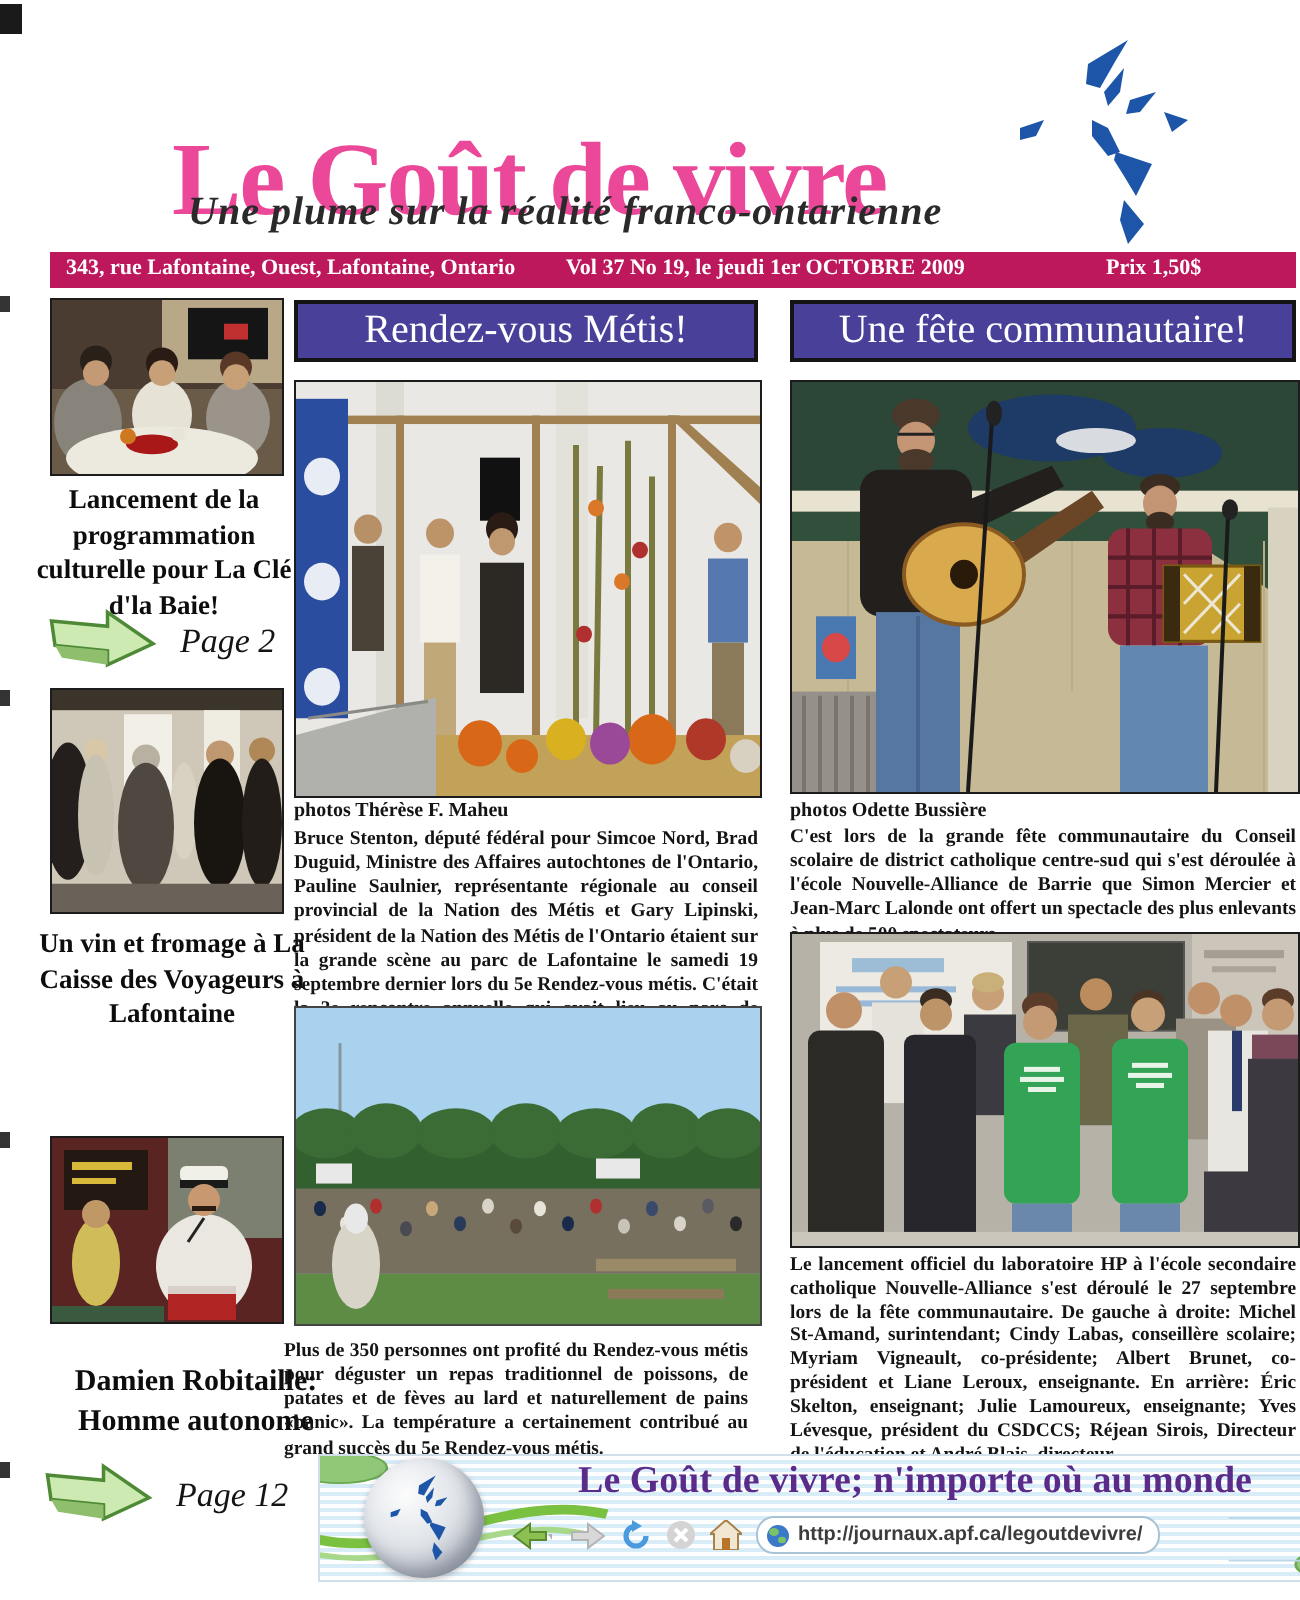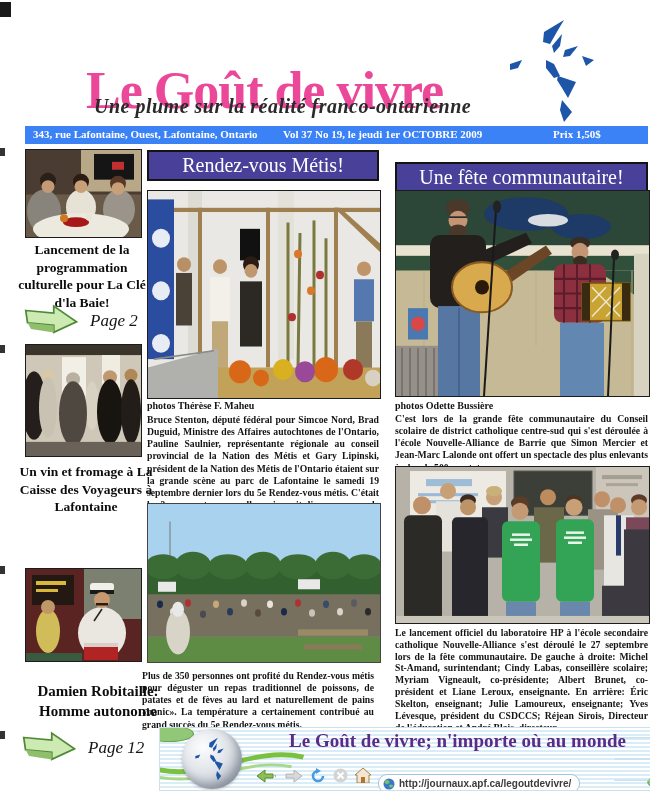--- a/index.html
+++ b/index.html
@@ -5,21 +5,21 @@
   html,body{margin:0;padding:0;background:#ffffff;}
   .page{position:relative;width:650px;height:800px;background:#fff;overflow:hidden;
         font-family:"Liberation Serif",serif;color:#111;}
   .abs{position:absolute;}
   .edgemark{position:absolute;left:0;background:#1a1a1a;}
   
   .mast-title{position:absolute;left:86px;top:26px;font-size:52px;font-weight:700;
               letter-spacing:-1px;color:#ec4899;white-space:nowrap;}
   .mast-tagline{position:absolute;left:94px;top:95px;font-size:20px;font-weight:700;
                 font-style:italic;color:#2a2a2a;letter-spacing:.5px;white-space:nowrap;}
-  .infobar{position:absolute;left:25px;top:126px;width:623px;height:18px;background:#3b82f6;}
+  .infobar{position:absolute;left:25px;top:126px;width:623px;height:18px;background:#be185d;}
   .infobar span{position:absolute;top:2px;color:#fff;font-size:11px;font-weight:700;white-space:nowrap;}
   
   .headline-bar{position:absolute;height:31px;box-sizing:border-box;border:2px solid #141414;
                 background:var(--headline-bar-bg,#49409a);color:#fff;font-weight:400;
                 text-align:center;font-size:20px;line-height:26px;}
   .photo{position:absolute;border:1px solid #1c1c1c;overflow:hidden;background:#ddd;}
   .photo svg{display:block;width:100%;height:100%;}
   .teaser-headline{position:absolute;font-weight:700;text-align:center;color:#0d0d0d;
                    font-size:13.5px;line-height:1.3;}
   .pagelink{position:absolute;display:flex;align-items:center;cursor:pointer;}
@@ -34,21 +34,21 @@
   .banner-art{position:absolute;left:0;top:0;width:100%;height:100%;}
   .globe{position:absolute;left:22px;top:1px;width:60px;height:60px;border-radius:50%;
          background:radial-gradient(circle at 35% 30%, #fdfdfd 0%, #dfe3e8 45%, #aab0ba 85%);
          box-shadow:inset -4px -5px 8px rgba(60,70,90,.35), 0 1px 3px rgba(0,0,0,.25);
          display:flex;align-items:center;justify-content:center;}
   .banner-title{position:absolute;left:100px;top:2px;width:395px;text-align:center;
                 font-size:19px;font-weight:700;color:var(--banner-title,#5b2b8a);white-space:nowrap;}
   .toolbar{position:absolute;left:96px;top:30px;display:flex;align-items:center;gap:7px;}
   .tool{display:inline-flex;align-items:center;}
   .urlbar{display:flex;align-items:center;gap:4px;background:#fff;border:1px solid #a9c3d6;
-          border-radius:9px;height:17px;padding:0 8px 0 4px;margin-top:16px;}
+          border-radius:9px;height:17px;padding:0 8px 0 4px;}
   .urltext{font-family:"Liberation Sans",sans-serif;font-size:10px;font-weight:700;color:#3c3c3c;white-space:nowrap;}
 </style>
 </head>
 <body>
 
 <div class="page">
 
   <div class="edgemark" style="top:2px;width:11px;height:15px;"></div>
   <div class="edgemark" style="top:148px;width:5px;height:8px;background:#333;"></div>
   <div class="edgemark" style="top:345px;width:5px;height:8px;background:#333;"></div>
@@ -251,21 +251,21 @@
       <rect y="106" width="232" height="20" fill="#5e8c44"></rect>
       <ellipse cx="30" cy="102" rx="12" ry="18" fill="#d8d4c8"></ellipse>
         <circle cx="30" cy="84" r="6" fill="#e8e8e8"></circle>
       <rect x="150" y="100" width="70" height="5" fill="#9a8a68"></rect>
         <rect x="156" y="112" width="58" height="4" fill="#8a7a58"></rect>
     </svg>
   </figure>
 
   <p class="para" style="left:138px;top:666px;width:232px;margin:4px;">Plus de  350 personnes ont profité du Rendez-vous métis pour déguster un repas traditionnel de poissons, de patates et de fèves au lard et naturellement de pains «banic». La température a certainement contribué au grand succès du 5e Rendez-vous métis.</p>
 
-  <div class="headline-bar" style="left:395px;top:162px;width:253px;">Une fête communautaire!</div>
+  <div class="headline-bar" style="left:395px;top:150px;width:253px;">Une fête communautaire!</div>
 
   <figure class="photo" style="left:395px;top:190px;width:253px;height:205px;margin:0;">
     <svg viewBox="0 0 253 196" preserveAspectRatio="none">
       <rect width="253" height="196" fill="#c6ba96"></rect>
       <rect width="253" height="52" fill="#2c4638"></rect>
       <ellipse cx="130" cy="22" rx="42" ry="16" fill="#1e3a66"></ellipse>
         <ellipse cx="185" cy="34" rx="30" ry="12" fill="#1e3a66"></ellipse>
       <ellipse cx="152" cy="28" rx="20" ry="6" fill="#d8dce0"></ellipse>
       <rect y="52" width="253" height="10" fill="#e8e2d0"></rect>
       <rect y="62" width="253" height="14" fill="#30503c"></rect>

